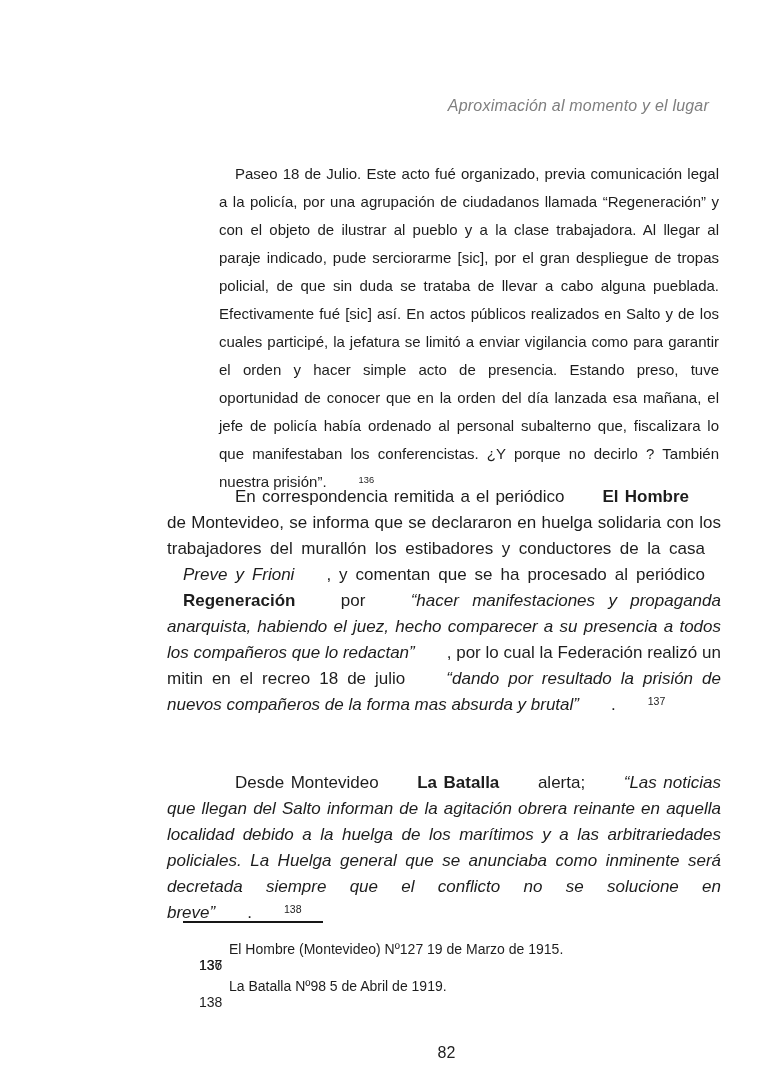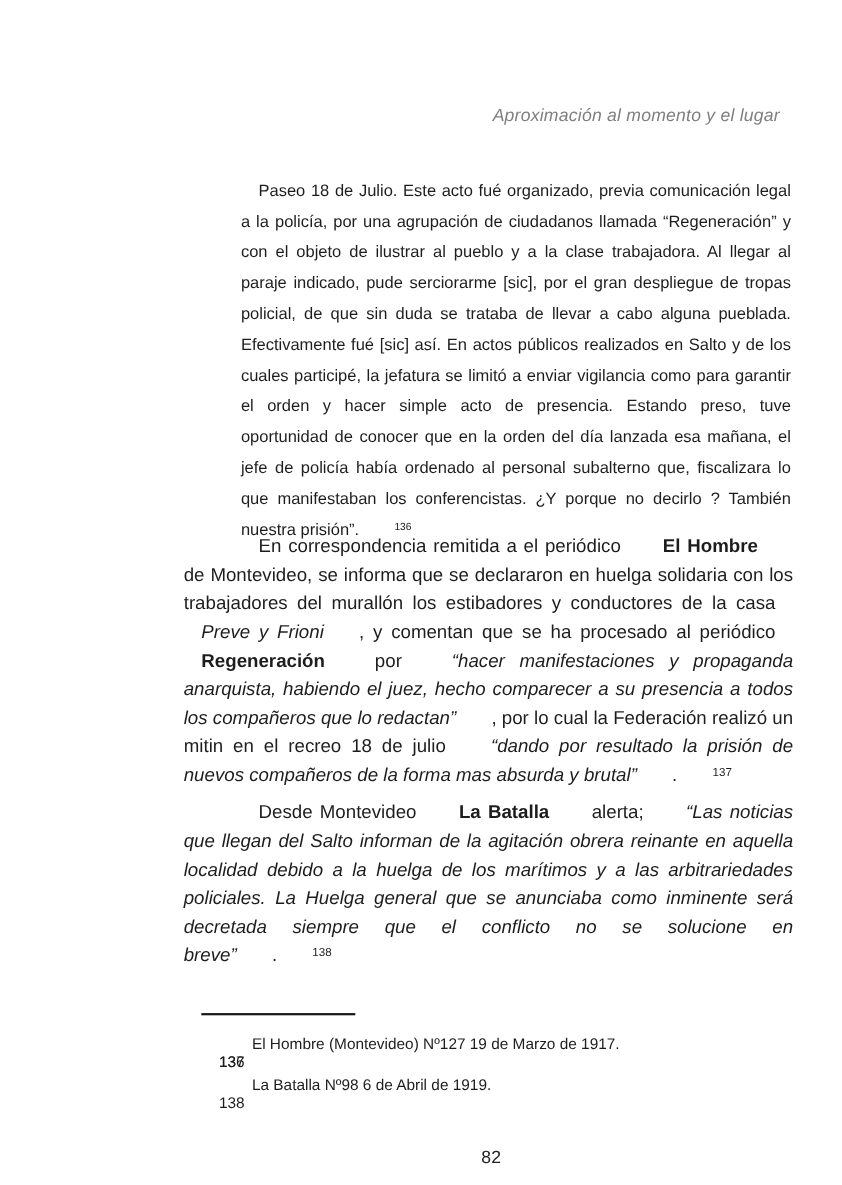--- a/index.html
+++ b/index.html
@@ -40,21 +40,21 @@
     position: absolute;
     left: 103px; width: 554px;
     font-size: 17px;
     line-height: 26px;
     text-align: justify;
     text-indent: 52px;
     hyphens: manual;
     -webkit-hyphens: manual;
   }
   .para-2 { top: 420px; }
-  .para-3 { top: 662px; }
+  .para-3 { top: 706px; }
   .bold { font-weight: 700; }
   .italic { font-style: italic; }
   sup {
     font-size: 0.62em;
     line-height: 0;
     vertical-align: baseline;
     position: relative;
     top: -0.45em;
   }
   .footnotes {
@@ -101,24 +101,24 @@
 
   <div class="footnotes">
     <div class="fn-rule"></div>
 
     <div class="footnote">
       <span class="fn-num">136</span>
     </div>
 
     <div class="footnote">
       <span class="fn-num">137</span>
-      <span>El Hombre (Montevideo) Nº127 19 de Marzo de 1917.</span>
+      <span>El Hombre (Montevideo) Nº127 19 de Marzo de 1915.</span>
     </div>
 
     <div class="footnote">
       <span class="fn-num">138</span>
-      <span>La Batalla Nº98 6 de Abril de 1919.</span>
+      <span>La Batalla Nº98 5 de Abril de 1919.</span>
     </div>
   </div>
 
   <div class="page-number">82</div>
 
 </div>
 
 </body></html>

